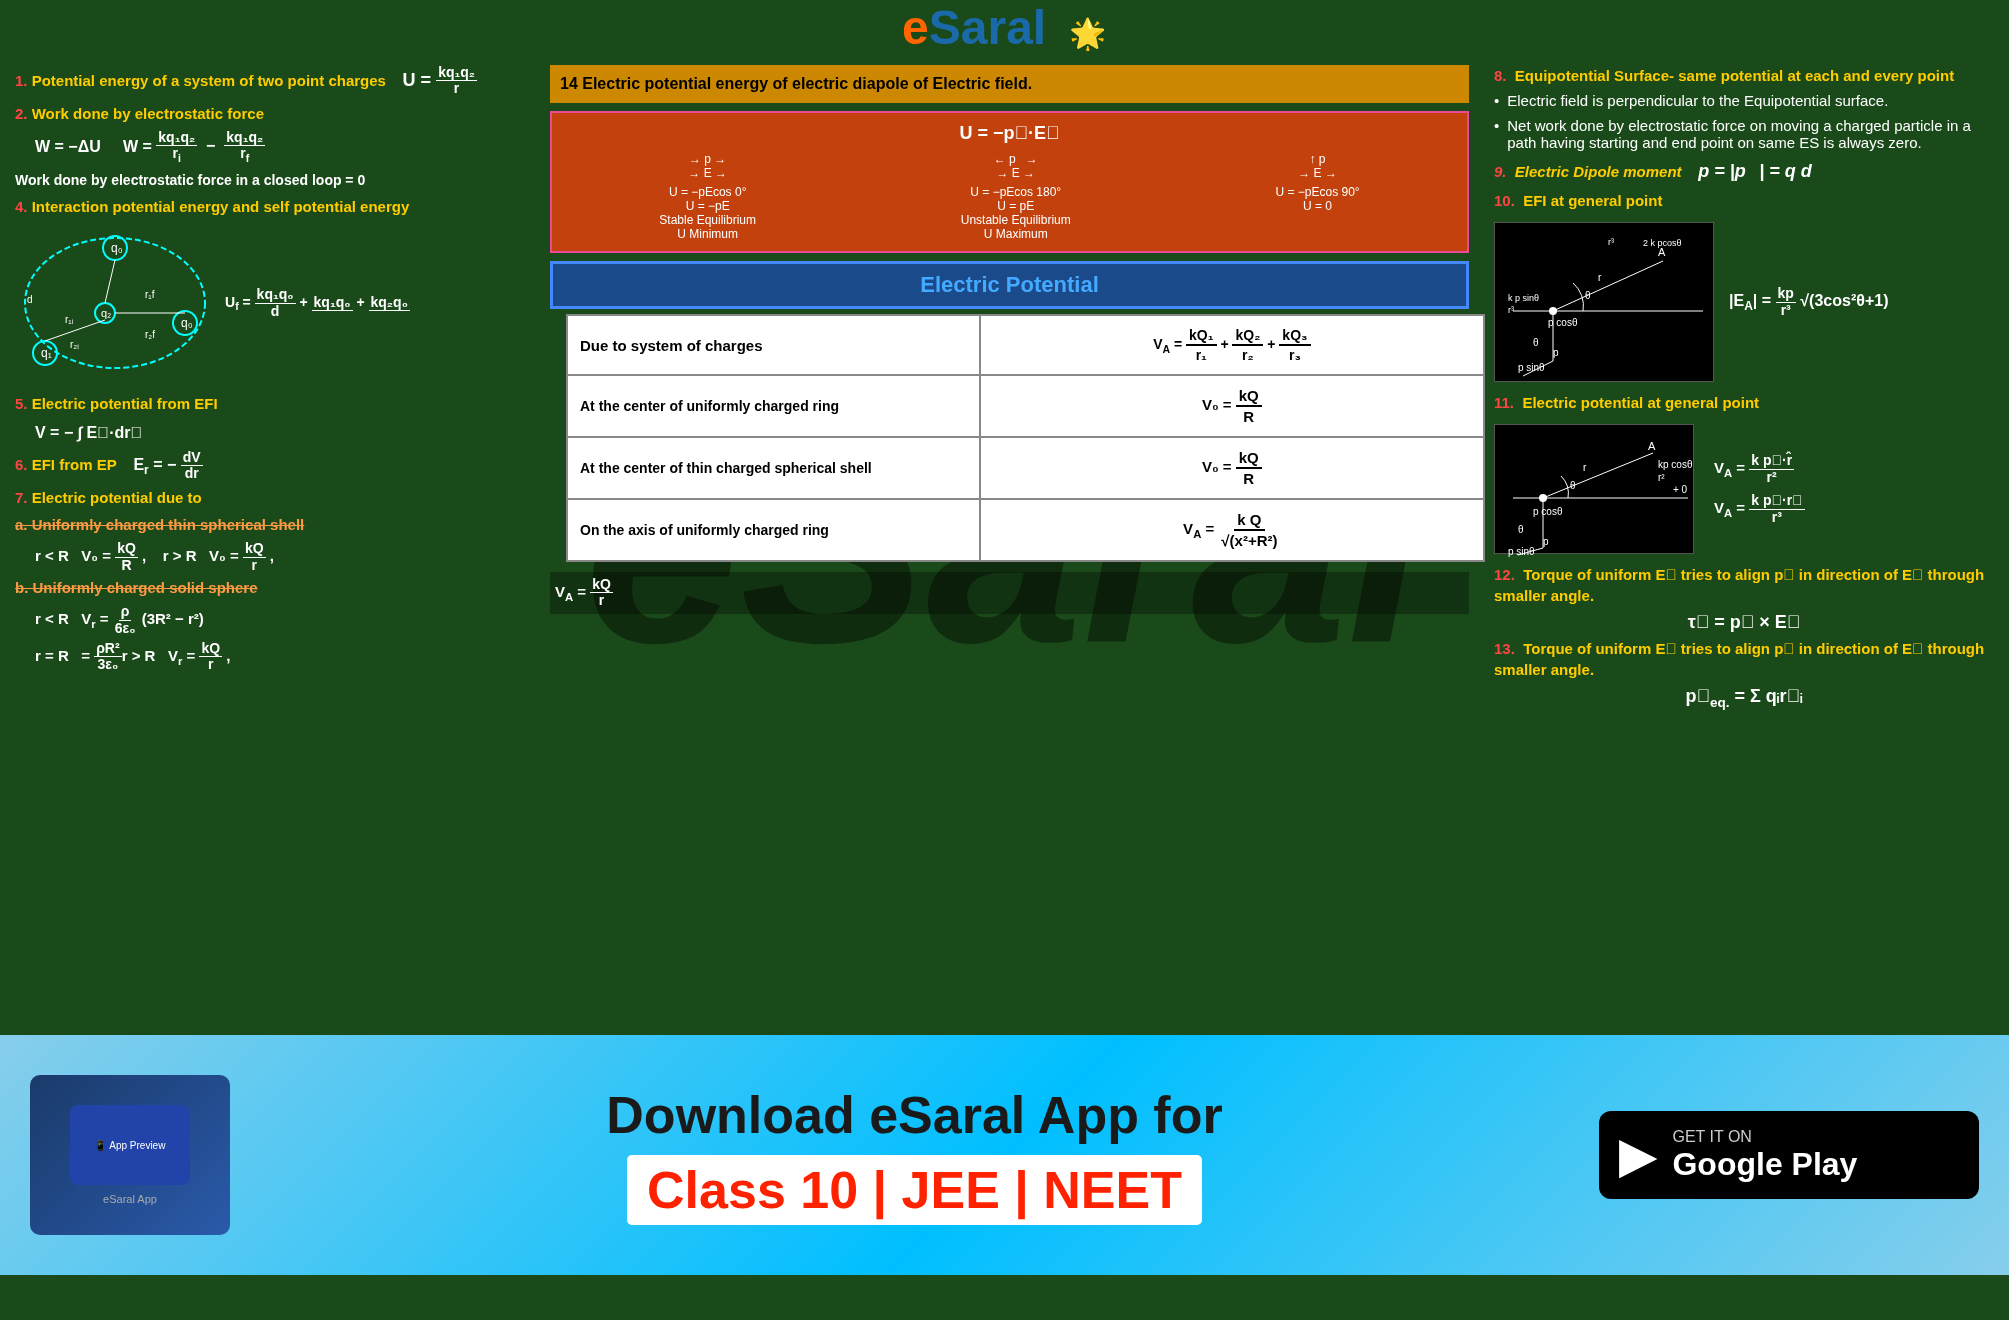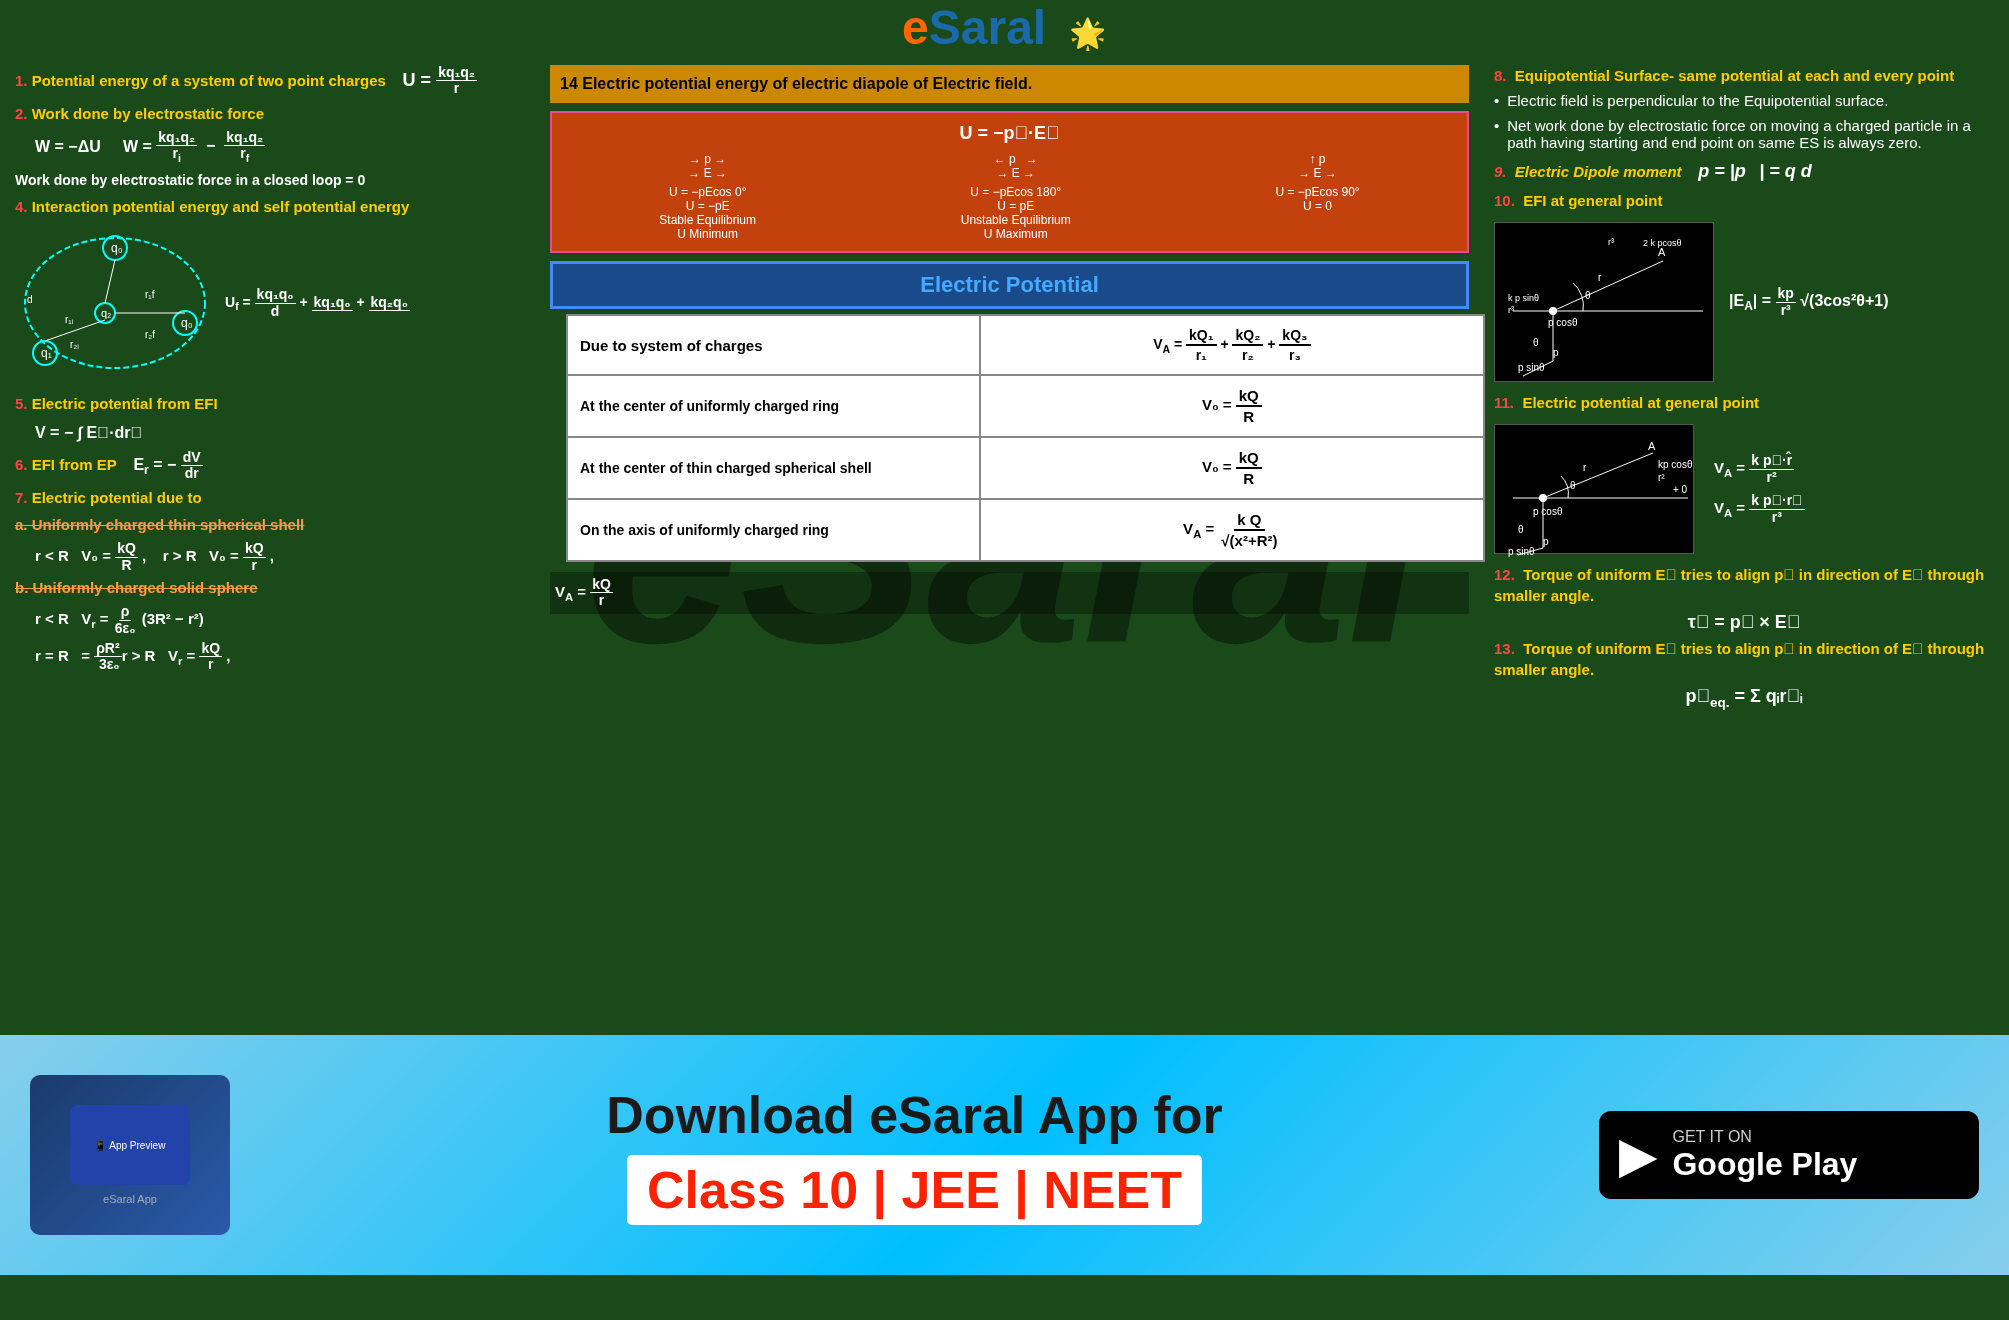--- a/index.html
+++ b/index.html
@@ -380,21 +380,21 @@
         <span style="color:white; font-weight:bold;">r &lt; R &nbsp; V<sub>r</sub> = </span>
         <span class="fraction" style="color:white; font-weight:bold;">
             <span class="num">ρ</span>
             <span class="den">6ε₀</span>
           </span>
         <span style="color:white; font-weight:bold;">(3R² − r²)</span>
       </div>
       <div style="display:flex; align-items:center; ">
         <div>
           <span style="color:white; font-weight:bold;">r = R &nbsp; = </span>
-          <span class="fraction" style="color:white; font-weight:bold;align-items:flex-end;">
+          <span class="fraction" style="color:white; font-weight:bold;">
               <span class="num">ρR²</span>
               <span class="den">3ε₀</span>
             </span>
         </div>
         <div>
           <span style="color:white; font-weight:bold;">r &gt; R &nbsp; V<sub>r</sub> = </span>
           <span class="fraction" style="color:white; font-weight:bold;">
               <span class="num">kQ</span>
               <span class="den">r</span>
             </span>

